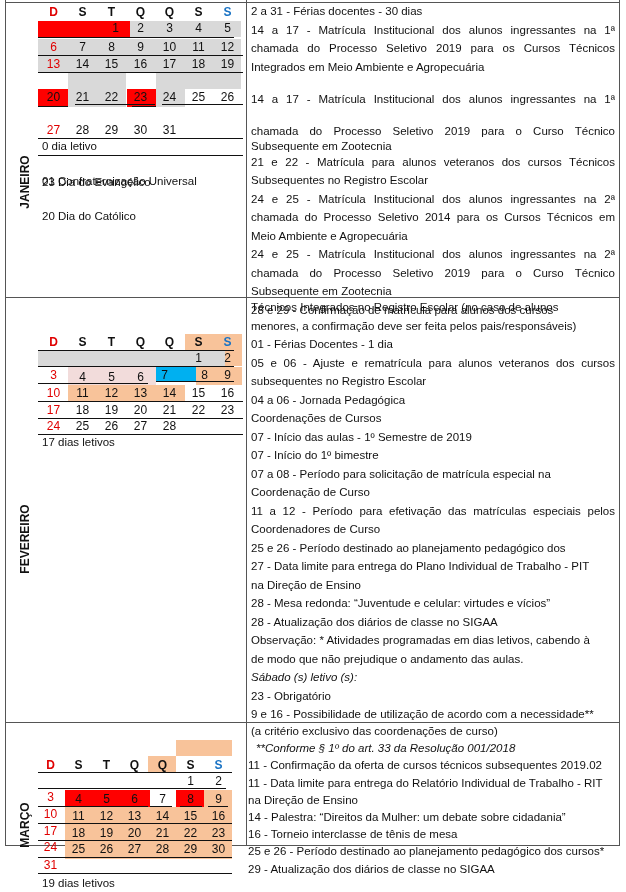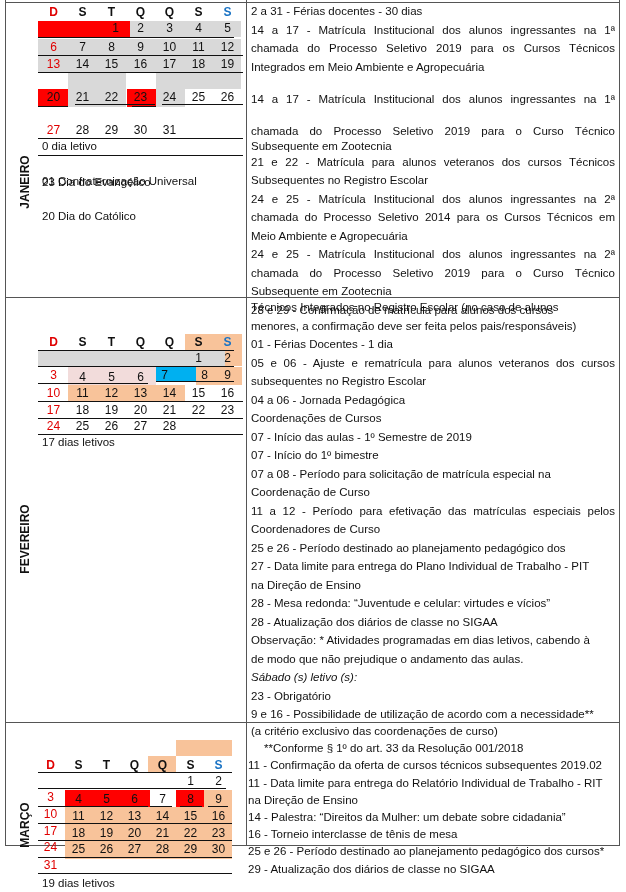--- a/index.html
+++ b/index.html
@@ -273,21 +273,21 @@
   <div class="uline" style="left:38px;top:857px;width:194px;"></div>
 
   <div class="cell red-t" style="left:36px;top:856px;">31</div>
   <div class="uline" style="left:38px;top:873px;width:194px;"></div>
 
   <div class="note bold" style="top:874px;">19 dias letivos</div>
 </div>
 
 <div class="txt" style="top:723px;left:248px;width:372px;line-height:17.2px;">
   <div style="padding-left:3px;">(a critério exclusivo das coordenações de curso)</div>
-  <div style="padding-left:16px;">**Conforme § 1º do art. 33 da Resolução 001/2018</div>
+  <div style="padding-left:8px;font-style:italic;">**Conforme § 1º do art. 33 da Resolução 001/2018</div>
   <div>11 - Confirmação da oferta de cursos técnicos subsequentes 2019.02</div>
   <div>11 - Data limite para entrega do Relatório Individual de Trabalho - RIT</div>
   <div>na Direção de Ensino</div>
   <div>14 - Palestra: “Direitos da Mulher: um debate sobre cidadania”</div>
   <div>16 - Torneio interclasse de tênis de mesa</div>
   <div>25 e 26 - Período destinado ao planejamento pedagógico dos cursos*</div>
   <div>29 - Atualização dos diários de classe no SIGAA</div>
 </div>
 
 </body></html>

